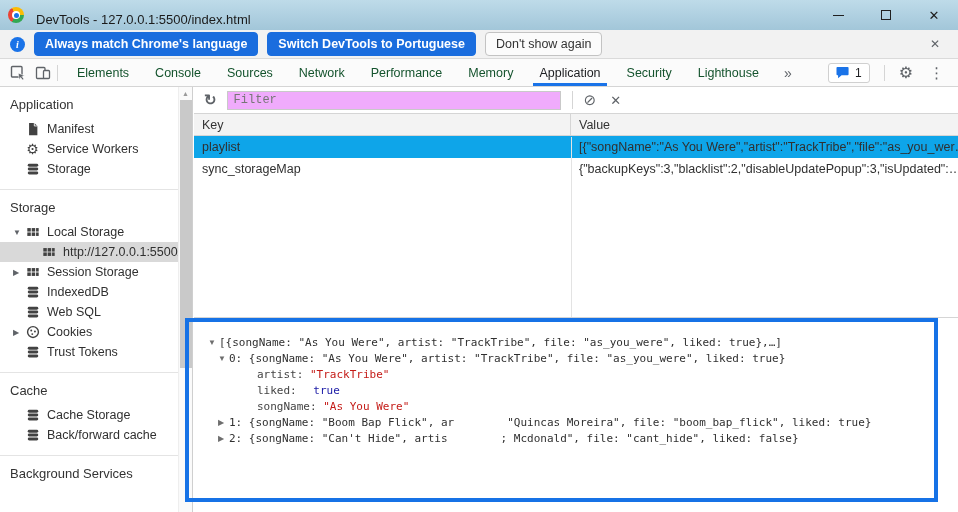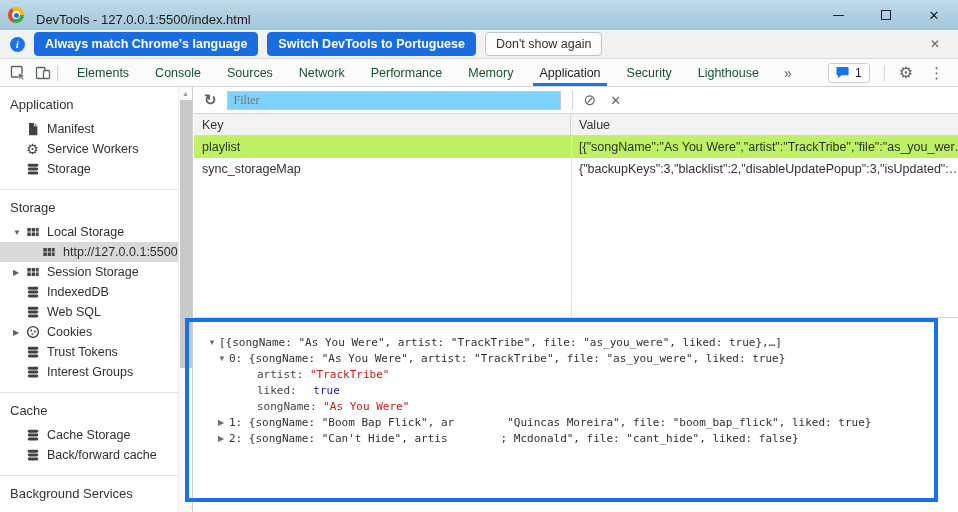--- a/index.html
+++ b/index.html
@@ -66,32 +66,32 @@
 
   .sb-scroll { position:absolute; top:0; right:0; bottom:0; width:14px; background:#fafafa; border-left:1px solid #eee; }
   .sb-up { height:12px; text-align:center; font-size:7px; color:#9a9a9a; line-height:13px; }
   .sb-thumb { position:absolute; top:13px; left:1px; width:12px; height:268px; background:#c9c9c9; }
 
   
   .main { position:absolute; top:87px; left:194px; right:0; bottom:0; background:#fff; }
   .main-toolbar { height:27px; border-bottom:1px solid #d5d5d5; display:flex; align-items:center; }
   .refresh-glyph { font-size:15px; font-weight:bold; color:#5f6368; margin:0 10px; transform:rotate(0deg); }
   .filter-input { width:334px; height:19px; border:1px solid #c9c9c9; font-size:12px; padding:0 6px;
-    color:#333; font-family:Liberation Serif, serif; background:#7dd3fc; }
+    color:#333; font-family:Liberation Mono, monospace; background:#f0abfc; }
   .filter-input::placeholder { color:#767676; }
   .tb-sep2 { width:1px; height:18px; background:#d5d5d5; margin:0 11px; }
   .block-glyph { font-size:15px; color:#5f6368; margin-right:14px; }
   .clearx-glyph { font-size:13px; color:#5f6368; }
 
   .kv-header { height:22px; display:flex; background:#f3f3f3; border-bottom:1px solid #d5d5d5; font-size:12.5px; color:#333; }
   .kv-cell-key { width:377px; padding-left:8px; display:flex; align-items:center; border-right:1px solid #d5d5d5; }
   .kv-cell-val { flex:1; padding-left:8px; display:flex; align-items:center; overflow:hidden; white-space:nowrap; }
   .kv-row { height:22px; display:flex; font-size:12.5px; color:#303030; }
   .kv-row .kv-cell-key { border-right:1px solid transparent; }
-  .kv-row.selected { background:#bef264; }
+  .kv-row.selected { background:#0ea5e9; }
   .kv-row .kv-cell-val { text-overflow:clip; }
   .col-divider { position:absolute; left:377px; top:50px; width:1px; height:180px; background:#e3e3e3; }
   .bottom-divider { position:absolute; left:0; right:0; top:230px; height:1px; background:#d5d5d5; }
 
   .preview { position:absolute; top:231px; left:0; right:0; bottom:0; background:#fff;
     font-family:"DejaVu Sans Mono",monospace; font-size:11px; color:#303030; padding:17px 0 0 14px; }
   .p-line { height:16px; line-height:16px; white-space:pre; display:flex; }
   .p-line[data-indent="1"] { padding-left:10px; }
   .p-line[data-indent="2"] { padding-left:38px;align-items:center; }
   .p-arrow { width:11px; flex:none; font-size:8px; color:#6e6e6e; font-family:"Liberation Sans",sans-serif; line-height:16px; }
@@ -284,31 +284,20 @@
           <span class="arrow"></span>
           <span class="icon">
             <svg viewBox="0 0 16 16" fill="currentColor">
               <rect x="2" y="2" width="12" height="3.4" rx="1.7"></rect>
               <rect x="2" y="6.4" width="12" height="3.4" rx="1.7"></rect>
               <rect x="2" y="10.8" width="12" height="3.4" rx="1.7"></rect>
             </svg>
           </span>
           <span>Trust Tokens</span>
         </div>
-        <div class="side-item">
-          <span class="arrow"></span>
-          <span class="icon">
-            <svg viewBox="0 0 16 16" fill="currentColor">
-              <rect x="2" y="2" width="12" height="3.4" rx="1.7"></rect>
-              <rect x="2" y="6.4" width="12" height="3.4" rx="1.7"></rect>
-              <rect x="2" y="10.8" width="12" height="3.4" rx="1.7"></rect>
-            </svg>
-          </span>
-          <span>Interest Groups</span>
-        </div>
       </div>
       <div class="side-section">
         <div class="side-header">Cache</div>
         <div class="side-item">
           <span class="arrow"></span>
           <span class="icon">
             <svg viewBox="0 0 16 16" fill="currentColor">
               <rect x="2" y="2" width="12" height="3.4" rx="1.7"></rect>
               <rect x="2" y="6.4" width="12" height="3.4" rx="1.7"></rect>
               <rect x="2" y="10.8" width="12" height="3.4" rx="1.7"></rect>

